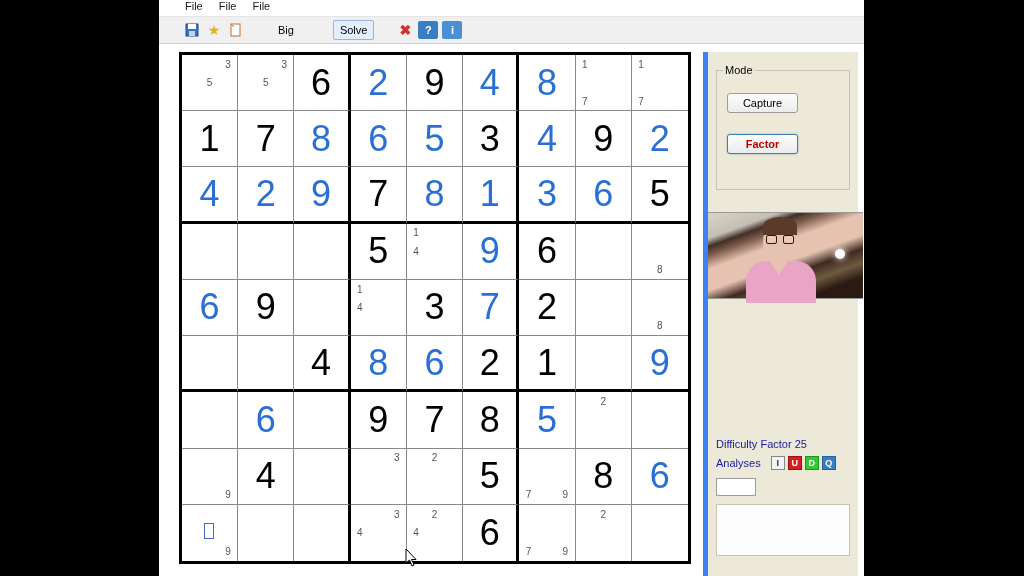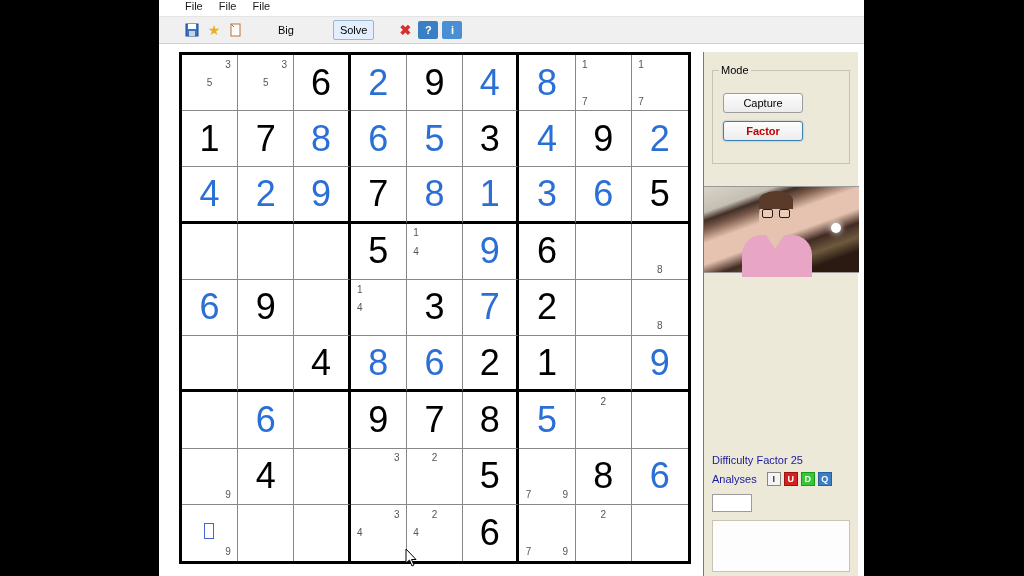--- a/index.html
+++ b/index.html
@@ -33,23 +33,23 @@
   .cell.r9 { border-bottom: none; }
   .cell.c9 { border-right: none; }
   .big { font-family: Arial, sans-serif; font-size: 36px; font-weight: 400; line-height: 1; }
   .given { color: #000; }
   .solved { color: #2a6fd6; }
   .candidates { position: absolute; inset: 0; display: grid; grid-template-columns: repeat(3,1fr); grid-template-rows: repeat(3,1fr); }
   .candidates span { font-size: 10px; color: #555; display: flex; align-items: center; justify-content: center; }
   .cursor-box { position: absolute; width: 10px; height: 16px; border: 1px solid #4663d8; left: 22px; top: 18px; }
 
   
-  .side { width: 155px; background: #ece9d8; border-left: 1px solid #3b82f6; display: flex; flex-direction: column; padding: 6px 8px 4px 8px; gap: 4px; }
+  .side { width: 155px; background: #ece9d8; border-left: 5px solid #3b82f6; display: flex; flex-direction: column; padding: 6px 8px 20px 8px; gap: 4px; }
   .modebox { border: 1px solid #c7c4b6; padding: 22px 10px 14px 10px; position: relative; margin-top: 12px; }
-  .winbtn { width: 80px; height: 20px; font-size: 11px; background: linear-gradient(#fdfdfd,#ececec); border: 1px solid #9c9c9c; border-radius: 3px; display: block; margin-bottom: 8px; }
+  .winbtn { width: 71px; height: 20px; font-size: 11px; background: linear-gradient(#fdfdfd,#ececec); border: 1px solid #9c9c9c; border-radius: 3px; display: block; margin-bottom: 21px; }
   .winbtn.active { border: 1px solid #3c7fb1; box-shadow: 0 0 2px rgba(60,127,177,0.6); color: #c00000; font-weight: bold; }
   .webcam { width: 155px; height: 87px; background: linear-gradient(160deg, #d9d4c8 0%, #c4bfb2 18%, #412f27 24%, #7b5a4a 30%, #e6c3b0 40%, #e6c3b0 55%, #402a22 65%, #6e5a3e 75%, #2a1a12 85%); margin: 18px 0 0 -8px; position: relative; border-top: 1px solid #999; border-bottom: 1px solid #999; }
   .webcam .face { position: absolute; left: 55px; top: 8px; width: 34px; height: 42px; background: #e6c3b0; border-radius: 48% 48% 42% 42%; }
   .webcam .hair { position: absolute; left: 55px; top: 4px; width: 34px; height: 18px; background: #5a3a28; border-radius: 50% 50% 0 0; }
   .webcam .glasses { position: absolute; left: 58px; top: 22px; width: 28px; height: 9px; display: flex; justify-content: space-between; }
   .webcam .glasses i { width: 11px; height: 9px; border: 1.5px solid #2a1a12; border-radius: 2px; background: rgba(255,255,255,0.15); }
   .webcam .shirt { position: absolute; left: 38px; top: 48px; width: 70px; height: 42px; background: #e8a5c6; border-radius: 20px 20px 0 0; }
   .webcam .collar { position: absolute; left: 62px; top: 48px; width: 18px; height: 14px; background: #e6c3b0; clip-path: polygon(0 0, 100% 0, 50% 100%); }
   .webcam .lamp { position: absolute; right: 18px; top: 36px; width: 10px; height: 10px; background: #fff; border-radius: 50%; box-shadow: 0 0 6px #fff; }
   .spacer { flex: 1; }

